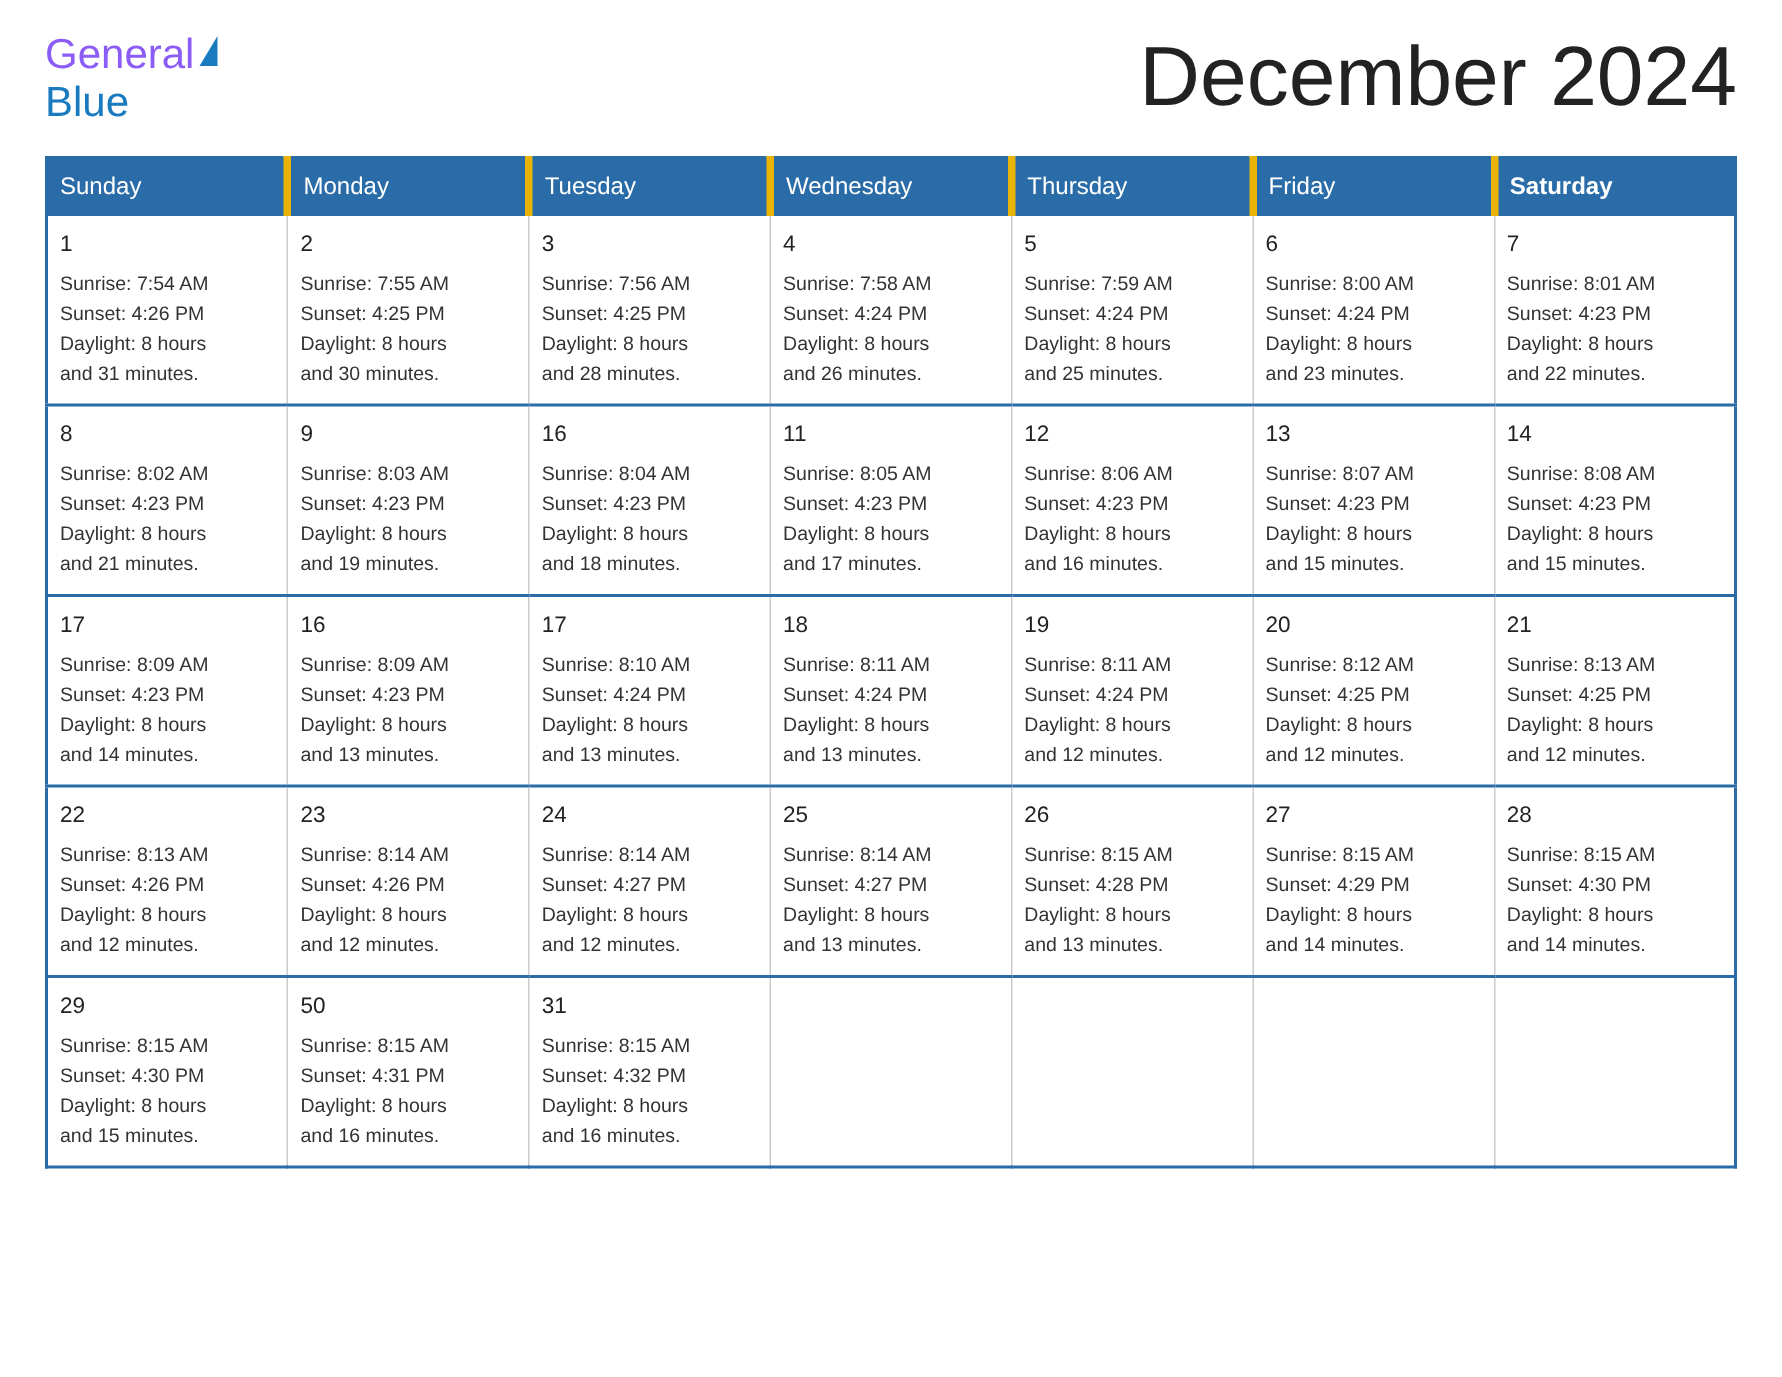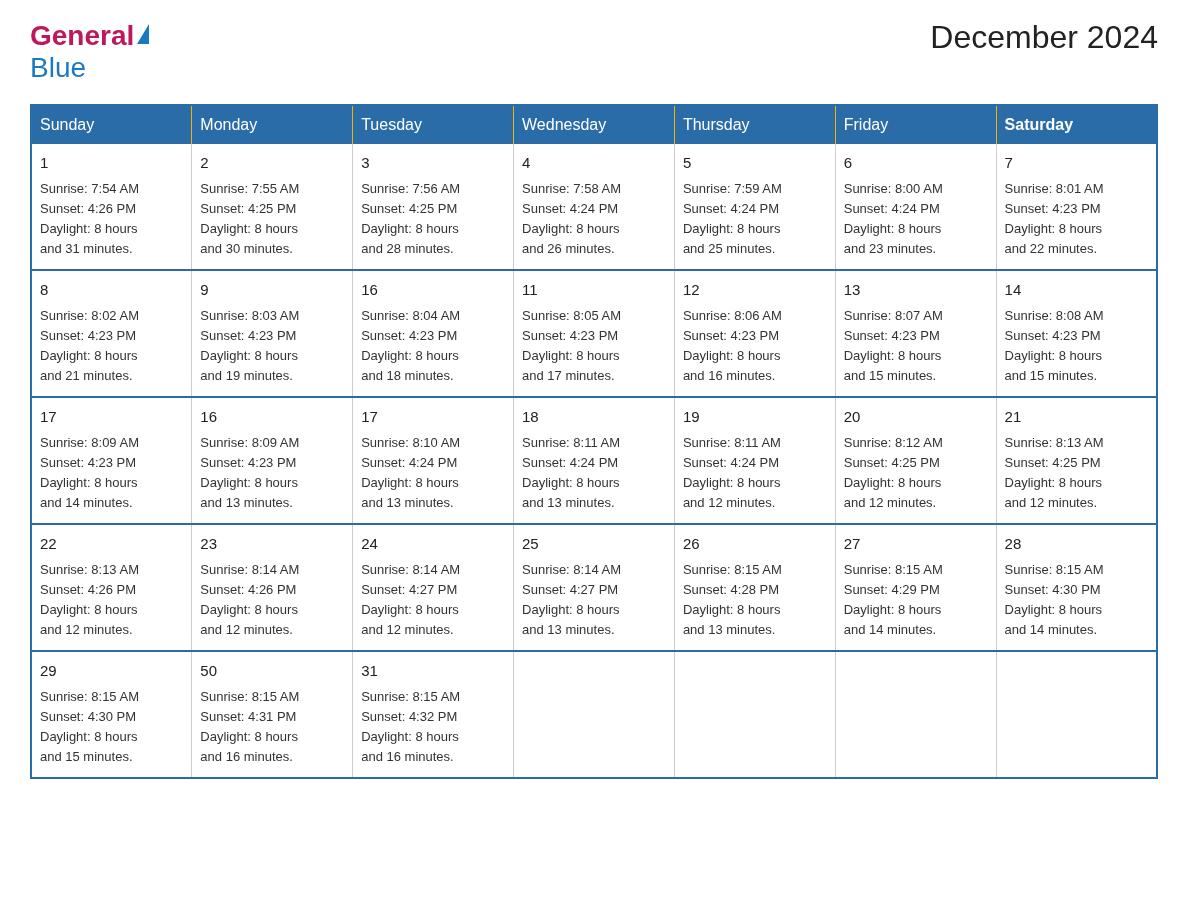--- a/index.html
+++ b/index.html
@@ -18,21 +18,21 @@
     }
     .logo {
       display: flex;
       flex-direction: column;
       align-items: flex-start;
     }
     .title-area {
       text-align: right;
     }
     .page-title {
-      font-size: 32px;
+      font-size: 56px;
       font-weight: normal;
       color: #222;
       line-height: 1.1;
     }
     .page-subtitle {
       font-size: 20px;
       color: #444;
       margin-top: 4px;
     }
     .calendar-table {
@@ -40,21 +40,21 @@
       border-collapse: collapse;
       border: 2px solid #2a6ca8;
     }
     .calendar-table thead tr th {
       background-color: #2a6ca8;
       color: #ffffff;
       font-size: 16px;
       font-weight: normal;
       padding: 10px 8px;
       text-align: left;
-      border-right: 1px solid #eab308;
+      border-right: 5px solid #eab308;
     }
     .calendar-table thead tr th:last-child {
       border-right: none;
       font-weight: bold;
     }
     .calendar-table tbody tr td {
       vertical-align: top;
       padding: 8px 8px 10px 8px;
       font-size: 13px;
       color: #333;
@@ -89,21 +89,21 @@
       display: flex;
       align-items: center;
     }
   </style>
 </head>
 <body>
 
 <div class="header-area">
   <div class="logo">
     <div class="logo-line1">
-      <span style="font-size:28px;font-weight:bold;color:#be185d;">General</span>
+      <span style="font-size:28px;font-weight:normal;color:#8b5cf6;">General</span>
       <span style="display:inline-block;width:0;height:0;border-left:12px solid transparent;border-bottom:20px solid #1a7abf;margin-left:3px;position:relative;top:-2px;"></span>
     </div>
     <div>
       <span style="font-size:28px;font-weight:normal;color:#1a7abf;">Blue</span>
     </div>
   </div>
   <div class="title-area">
     <div class="page-title">December 2024</div>
   </div>
 </div>

